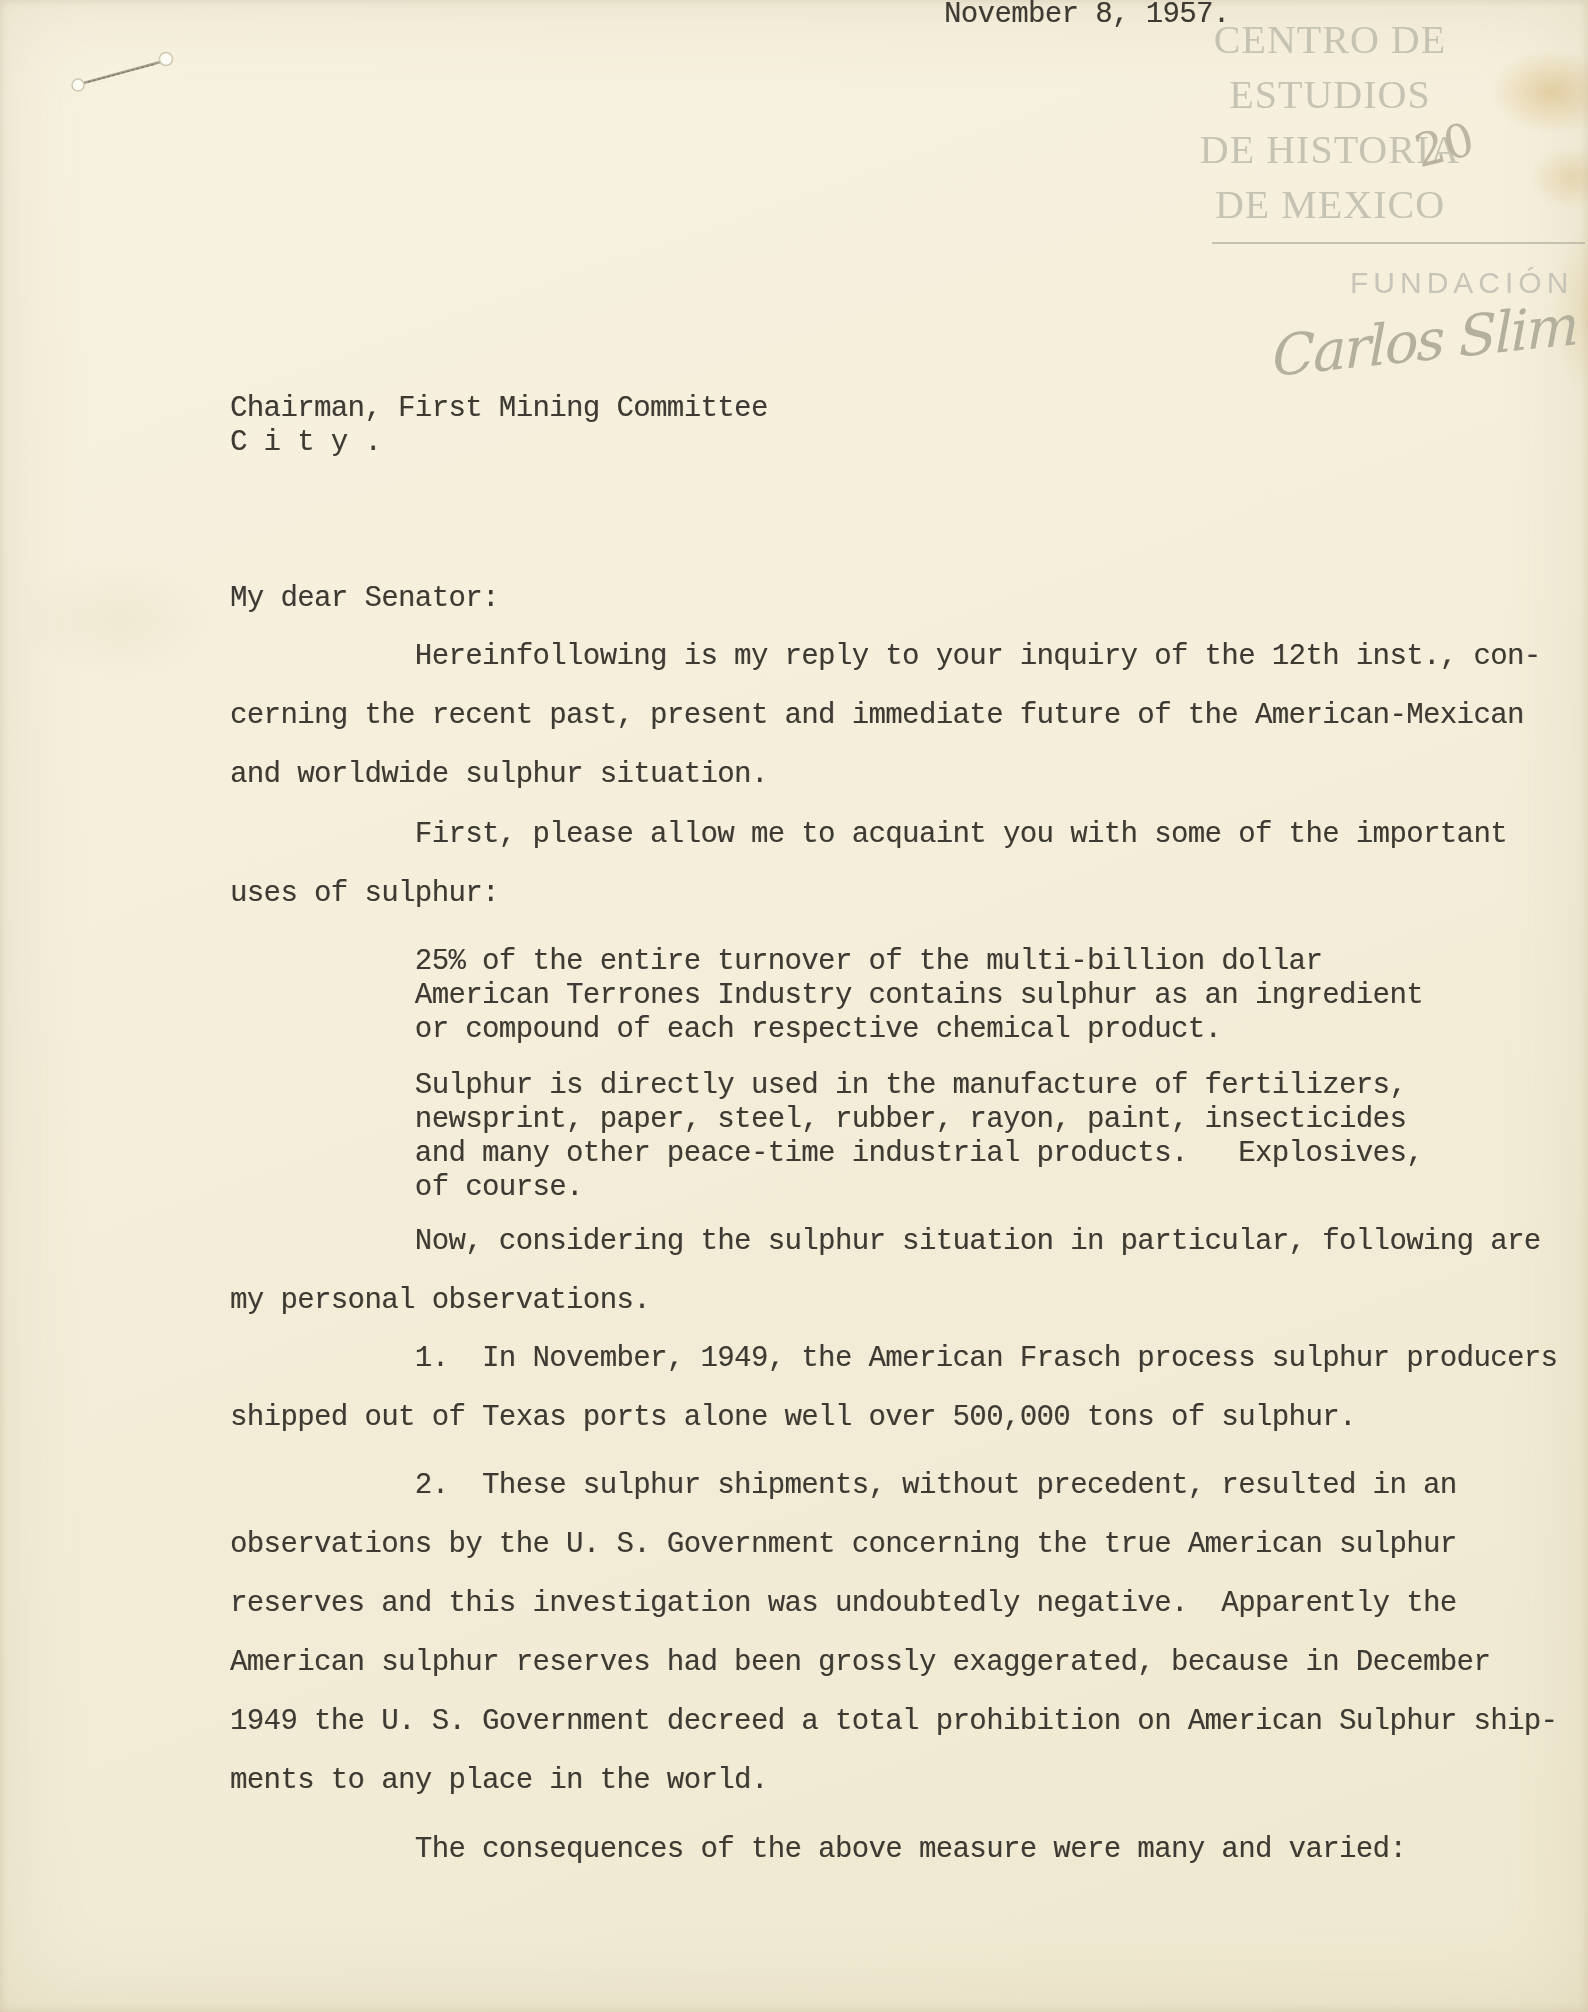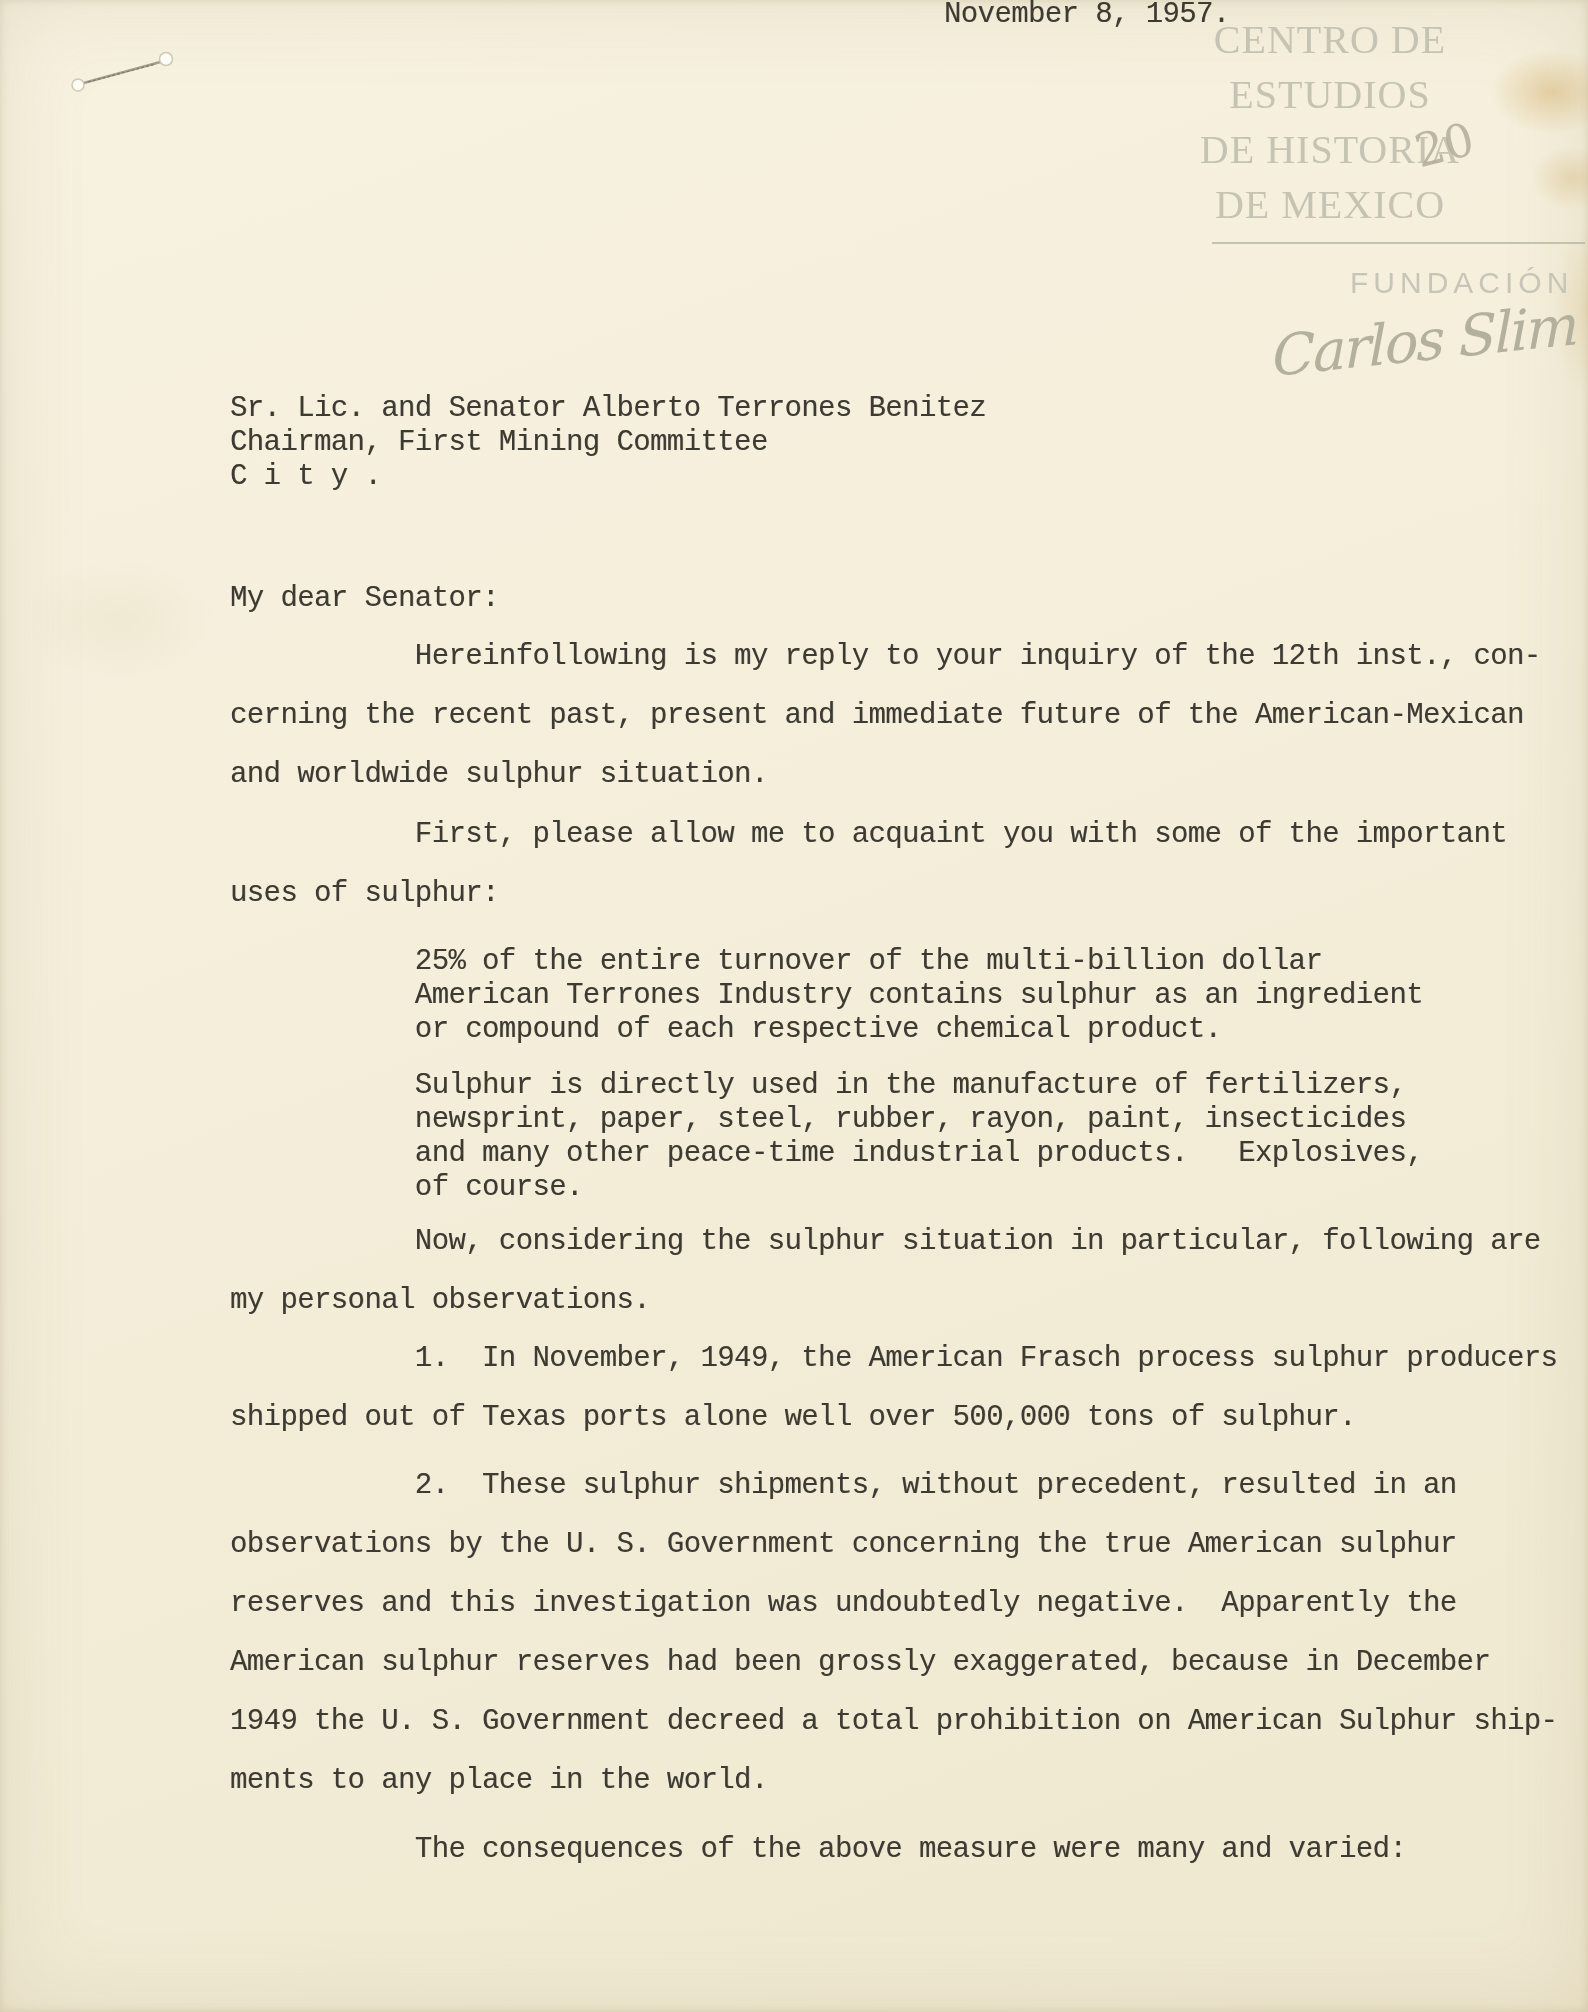--- a/index.html
+++ b/index.html
@@ -103,21 +103,20 @@
     <div class="wm-foundation">FUNDACIÓN</div>
     <div class="wm-signature">Carlos Slim</div>
   </div>
 
   <div class="pencil-note">20</div>
 
   <div class="typed">
     <div id="date-line">November 8, 1957.</div>
 
     <div class="block single" id="recipient">
-        <div class="line">Sr. Lic. and Senator Alberto Terrones Benitez</div>
         <div class="line">Chairman, First Mining Committee</div>
         <div class="line">C i t y .</div>
       </div>
 
     <div class="block single" id="salutation">
         <div class="line">My dear Senator:</div>
       </div>
 
     <div class="block double" id="b-intro">
         <div class="line">           Hereinfollowing is my reply to your inquiry of the 12th inst., con-</div>

